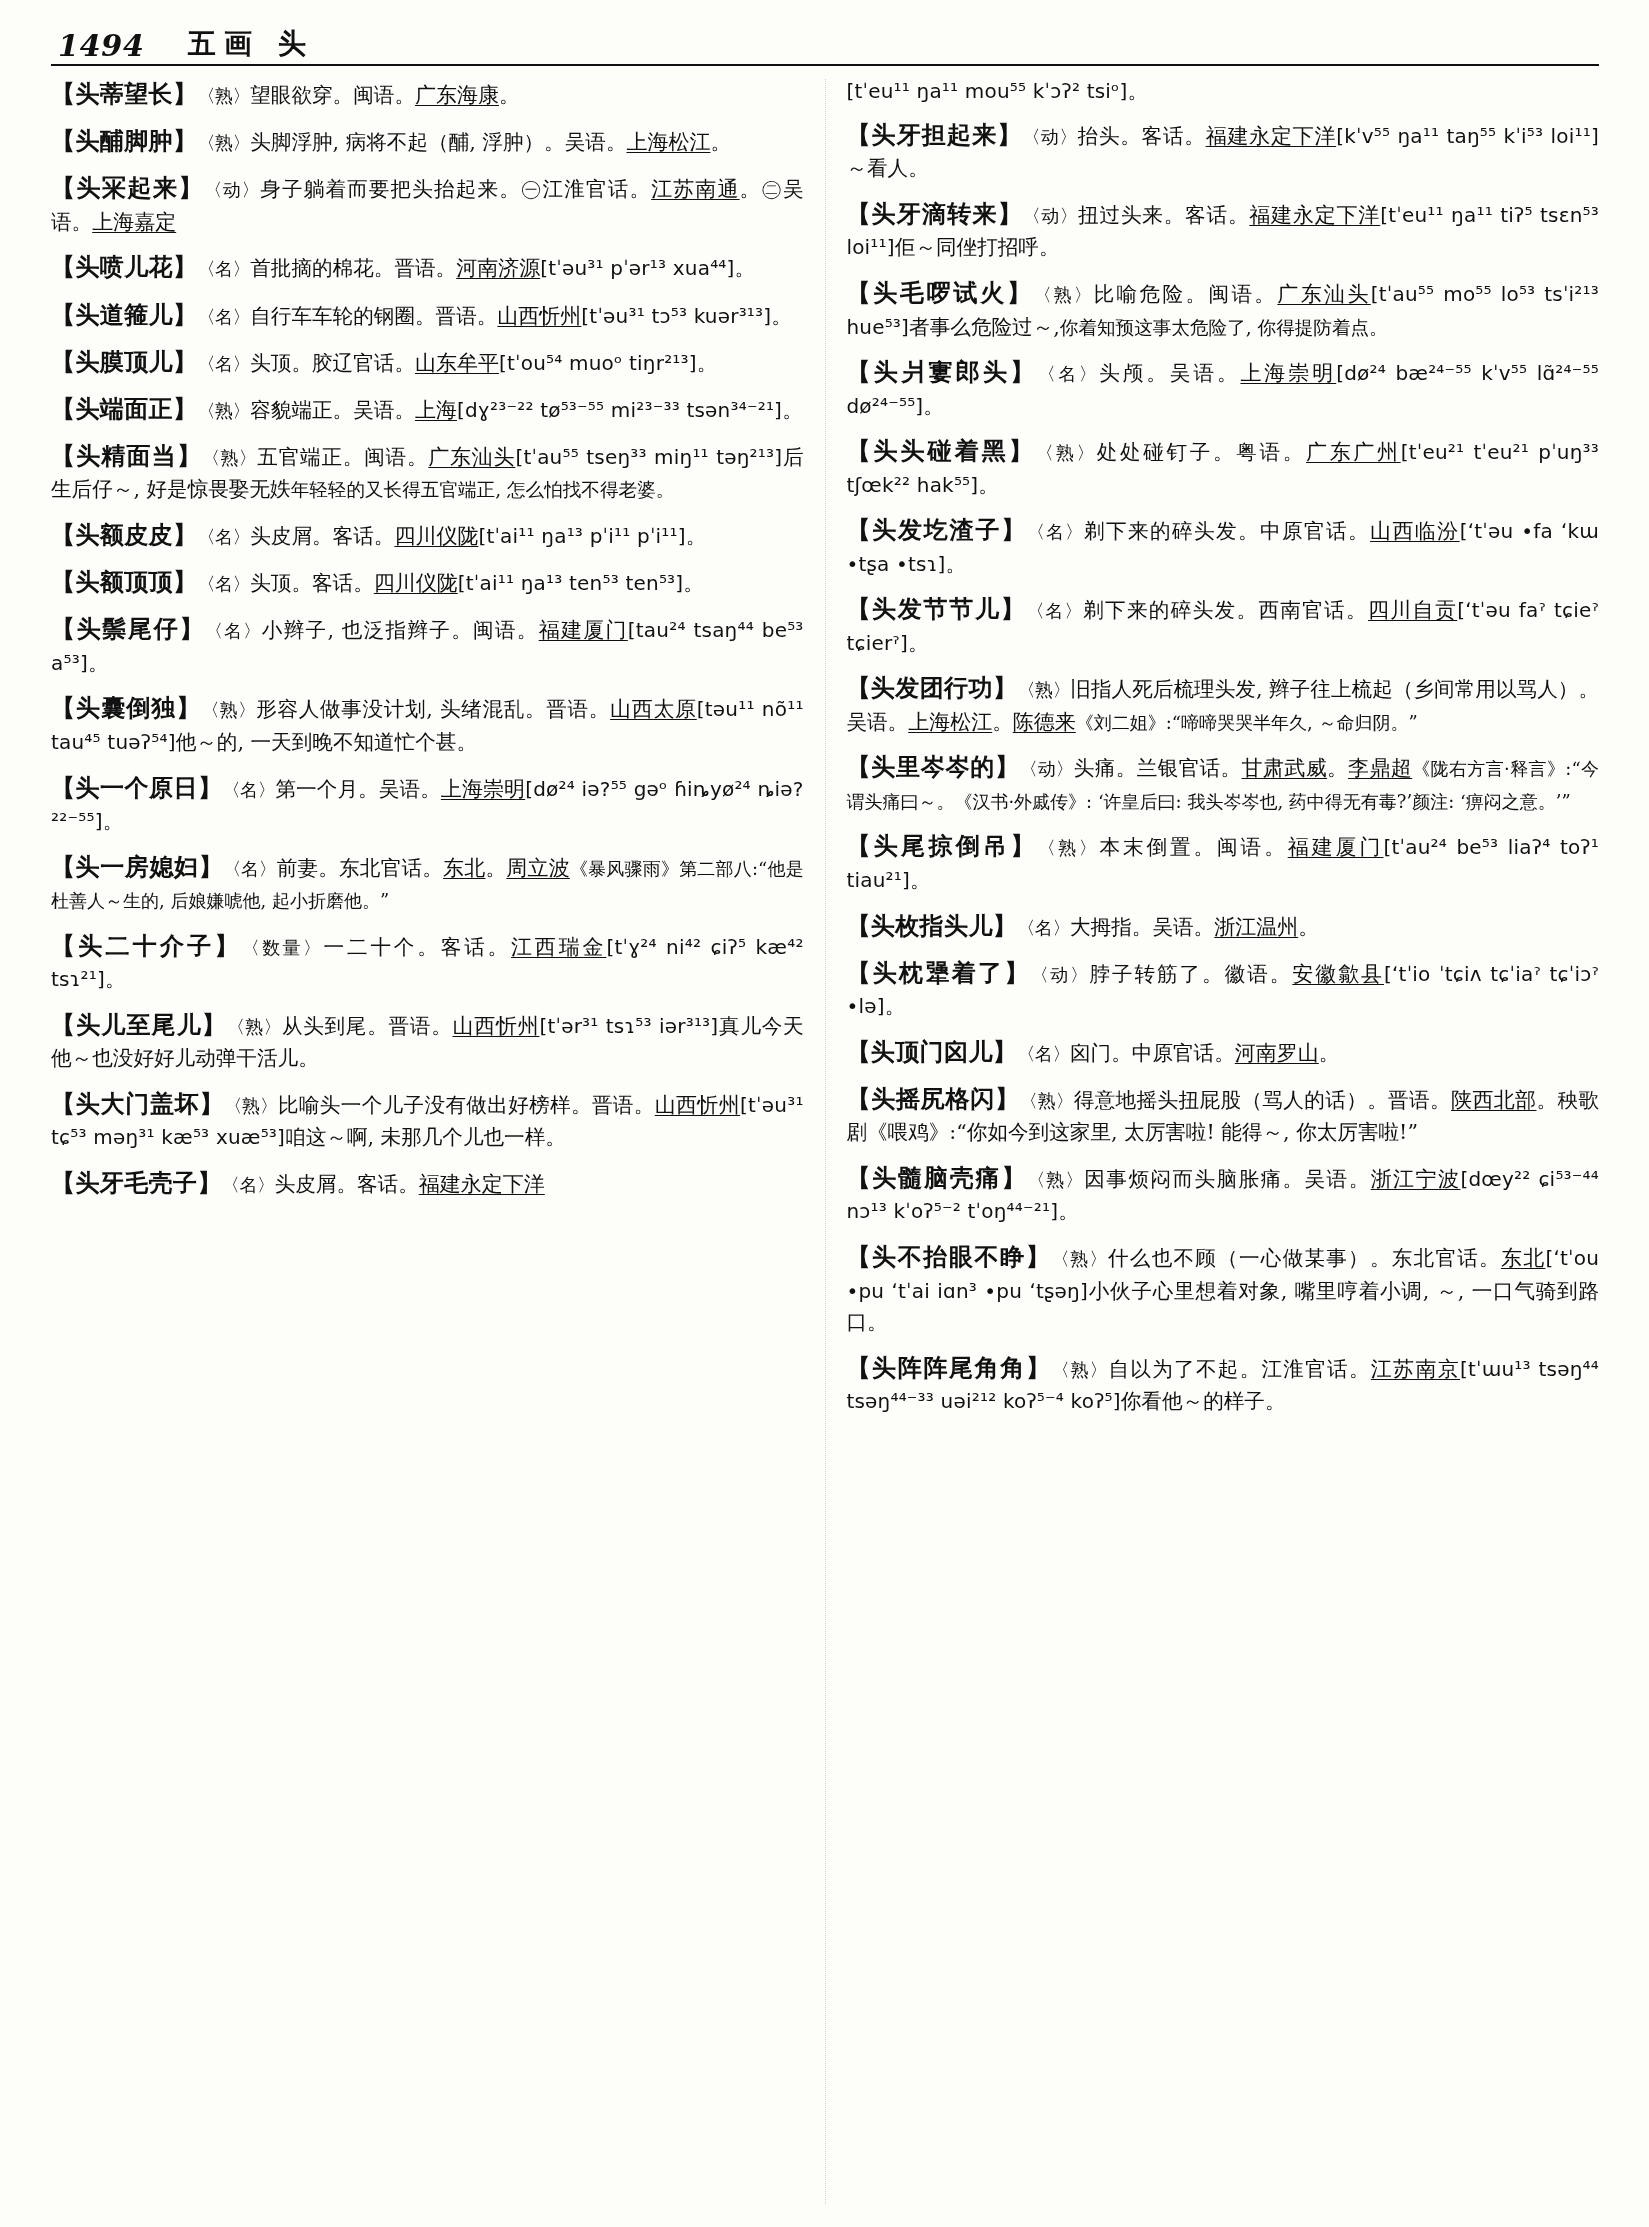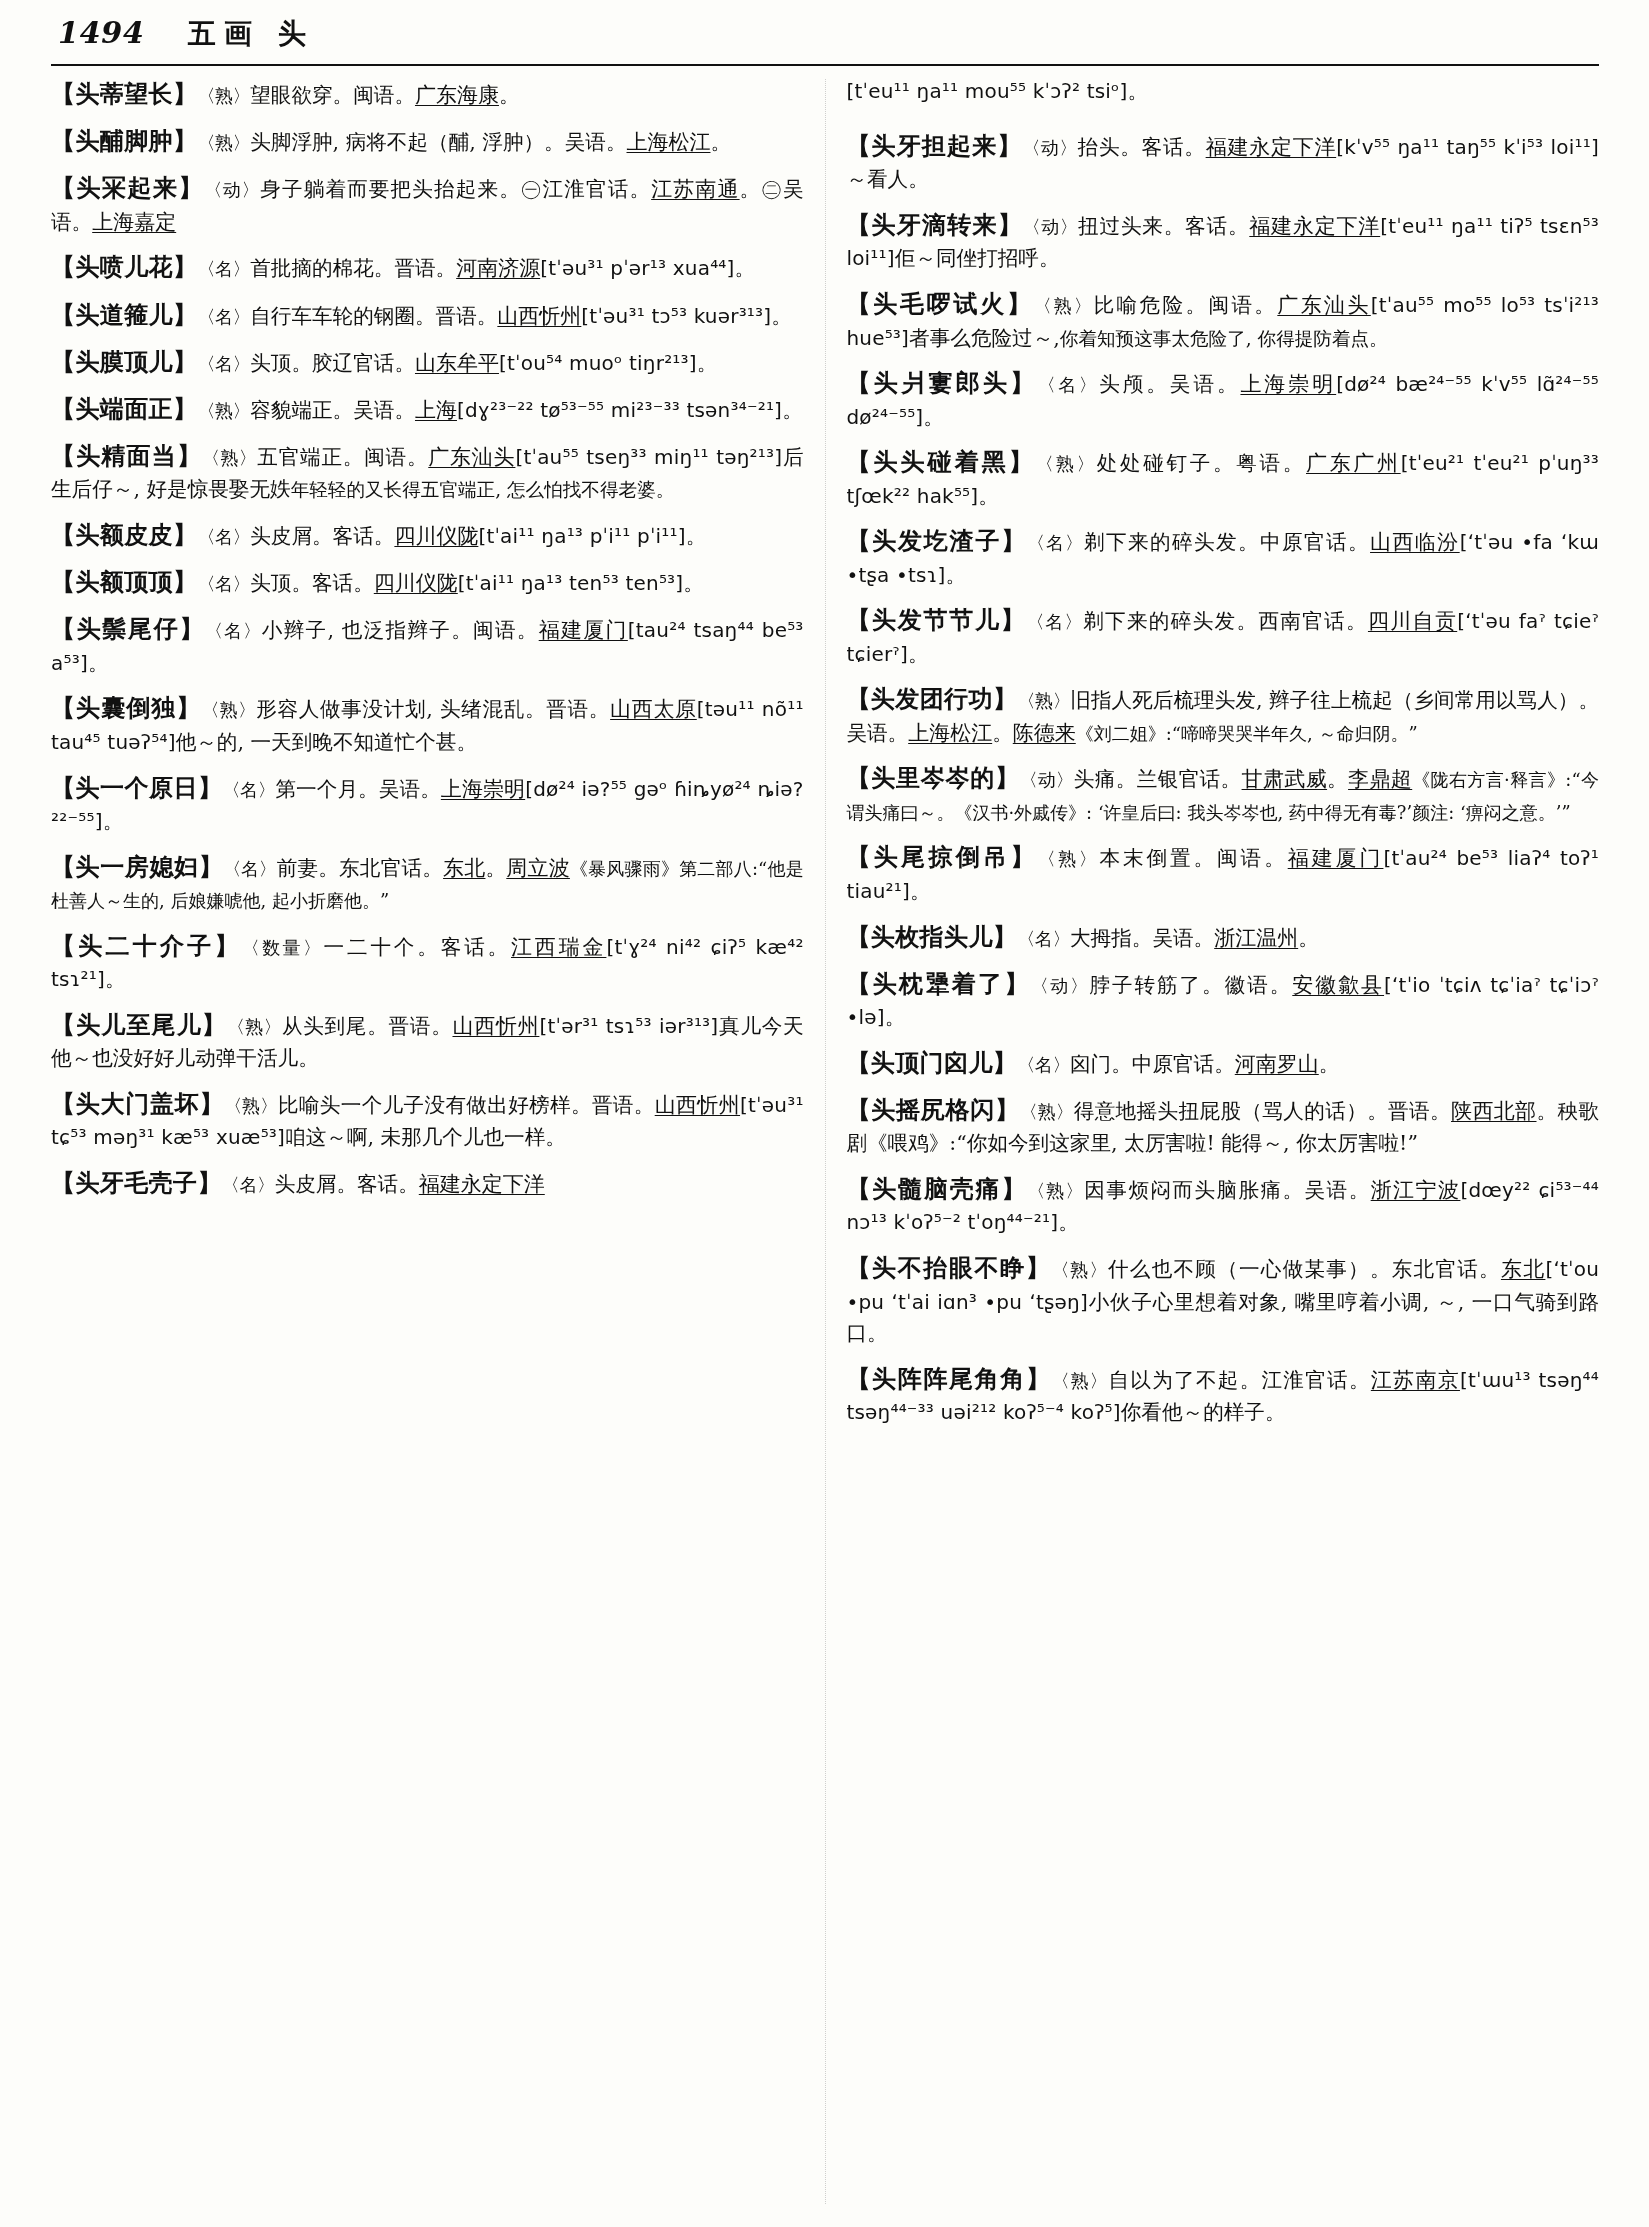--- a/index.html
+++ b/index.html
@@ -12,21 +12,21 @@
   }
   .page {
     position:absolute; inset:0;
     padding:0;
   }
   
   .header {
     position:absolute;
     top:15px; left:58px; right:58px;
     height:48px;
-    display:flex; align-items:flex-start;
+    display:flex; align-items:flex-end;
     gap:43px;
     font-size:28px;
   }
   .header .pageno {
     font-style:italic;
     font-weight:bold;
     font-size:30px;
     letter-spacing:0.8px;
   }
   .header .radical {
@@ -59,21 +59,21 @@
     border-left:0.8px dotted rgba(0,0,0,0.18);
   }
   
   .entry {
     font-size:21px;
     line-height:1.52;
     margin-bottom:10.7px;
     text-align:justify;
     text-justify:inter-character;
   }
-  .entry.tight { margin-bottom:20px; }
+  .entry.tight { margin-bottom:9px; }
   .hw {
     font-family:"DejaVu Sans", sans-serif;
     font-weight:bold;
     font-size:24px;
     letter-spacing:0.4px;
   }
   .pos {
     font-size:18px;
     letter-spacing:-0.4px;
   }

